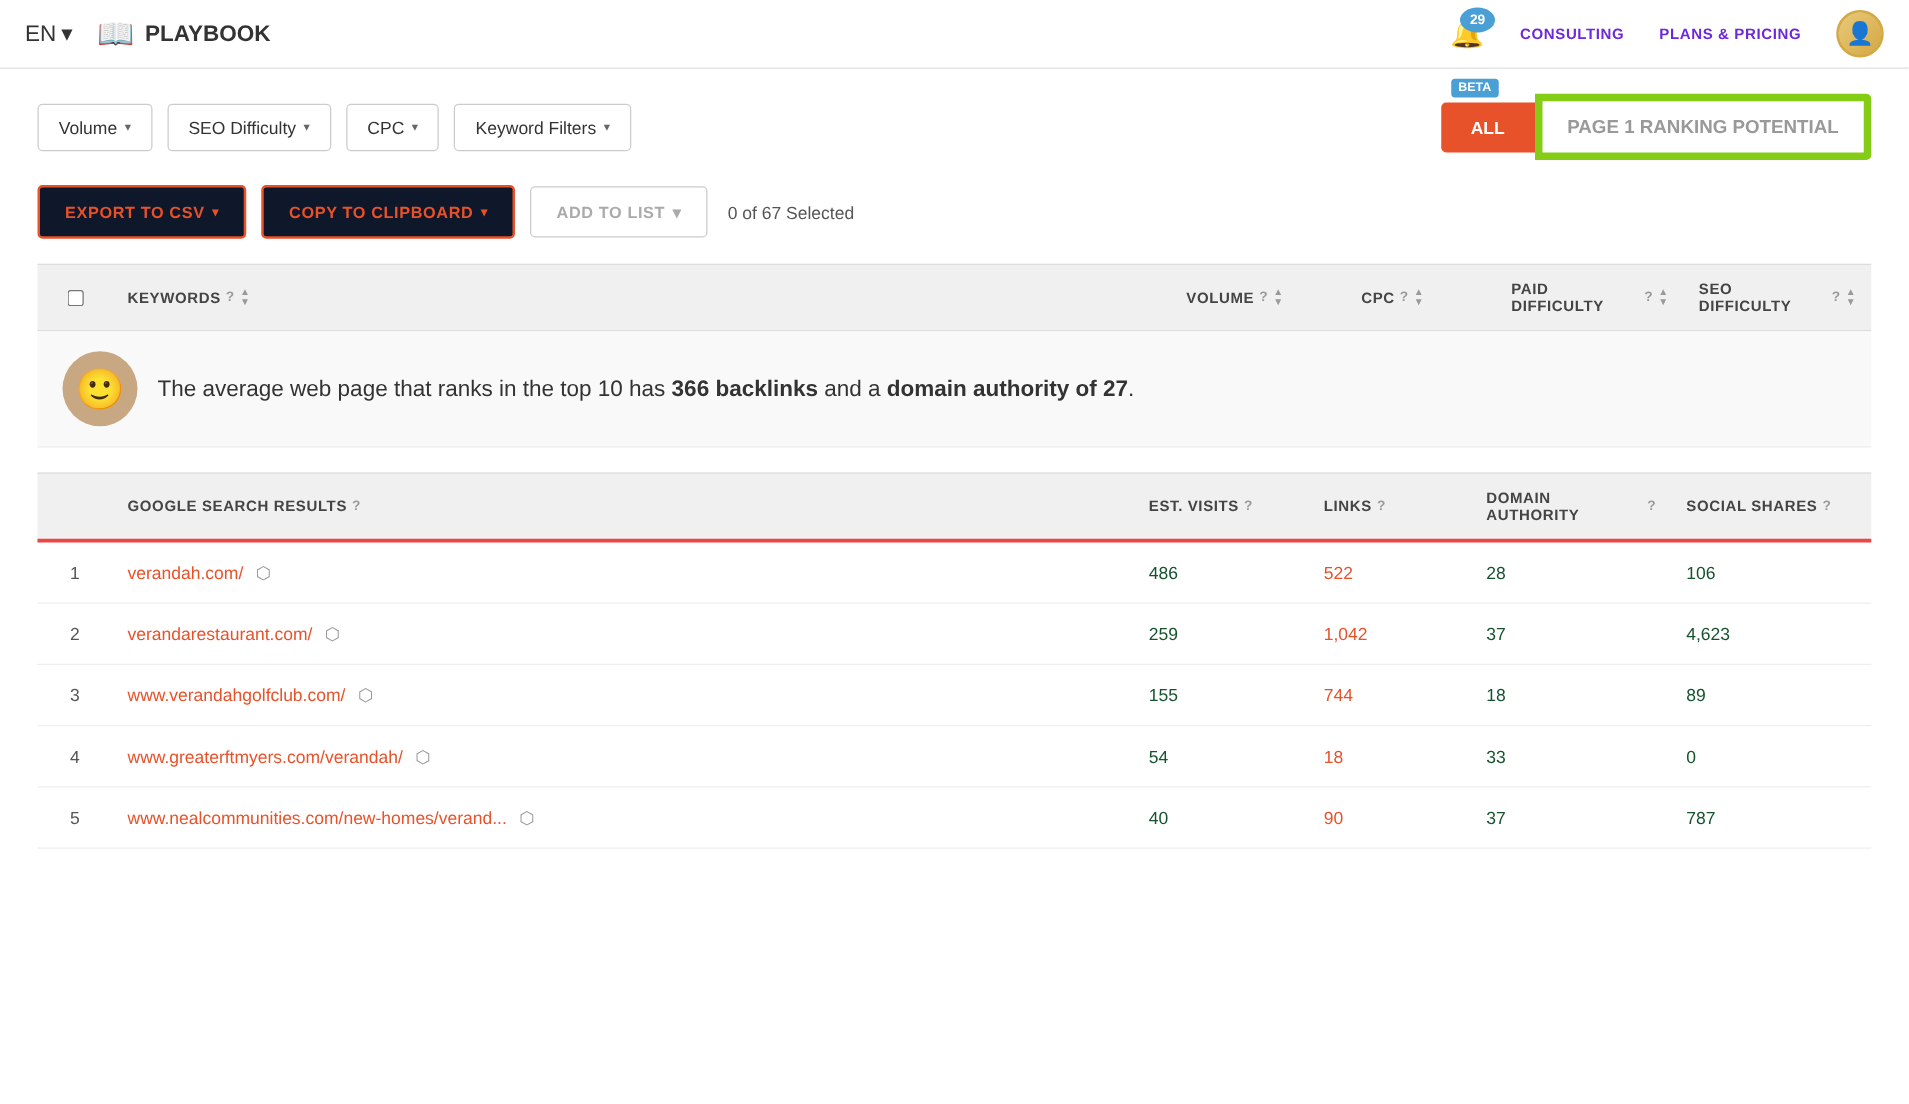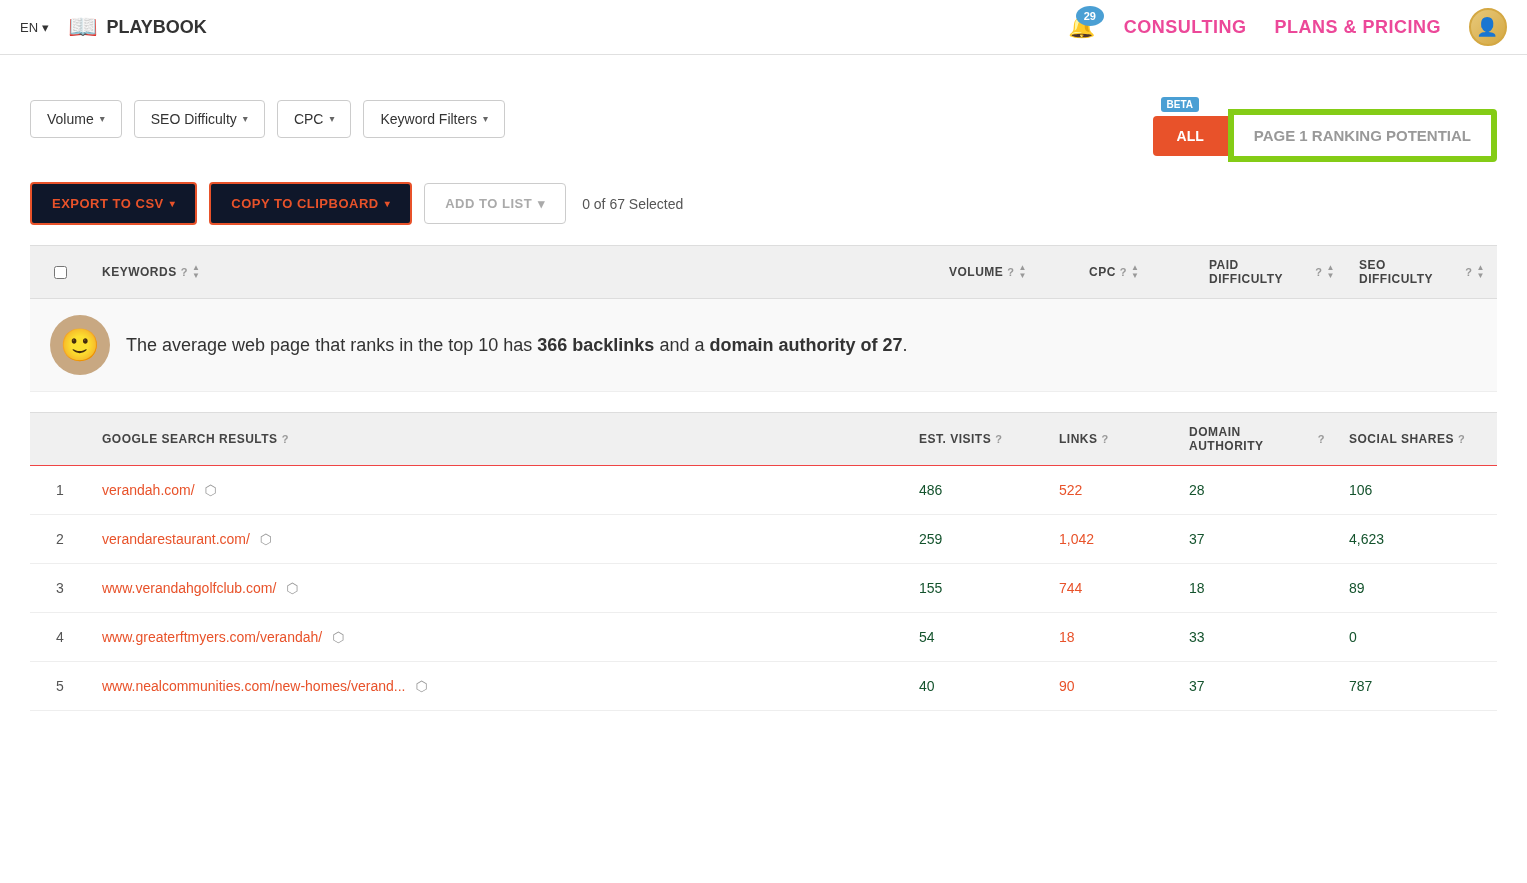--- a/index.html
+++ b/index.html
@@ -8,37 +8,37 @@
     
     .top-nav {
       display: flex;
       align-items: center;
       padding: 0 20px;
       height: 55px;
       border-bottom: 1px solid #e0e0e0;
       background: #fff;
     }
     .nav-lang {
-      display: flex; align-items: center; gap: 4px; cursor: pointer; font-size: 13px; color: #333; margin-right: 20px;
+      display: flex; align-items: center; gap: 4px; cursor: pointer; font-size: 18px; color: #333; margin-right: 20px;
     }
     .nav-logo {
       display: flex; align-items: center; gap: 8px; font-weight: bold; font-size: 18px; color: #333; margin-right: auto;
     }
     .nav-book {
       display: inline-block; font-size: 24px; color: #5a8fa5;
     }
     .nav-right { display: flex; align-items: center; gap: 28px; }
     .nav-bell { position: relative; cursor: pointer; font-size: 22px; color: #555; }
     .nav-badge {
       position: absolute; top: -8px; right: -8px;
       background: #4a9fd4; color: #fff; border-radius: 50%;
       width: 28px; height: 20px; font-size: 11px;
       display: flex; align-items: center; justify-content: center; font-weight: bold;
     }
-    .nav-link { font-size: 18px; font-weight: bold; color: #ec4899; cursor: pointer; letter-spacing: 0.5px; }
+    .nav-link { font-size: 12px; font-weight: bold; color: #6d28d9; cursor: pointer; letter-spacing: 0.5px; }
     .nav-avatar {
       width: 38px; height: 38px; border-radius: 50%;
       background: linear-gradient(135deg, #e8c97a, #d4a843);
       border: 2px solid #d4a843; cursor: pointer;
       display: flex; align-items: center; justify-content: center;
       font-size: 18px; color: #fff;
     }
 
     
     .main-content { padding: 20px 30px; }
@@ -47,21 +47,21 @@
     .filter-row {
       display: flex; align-items: center; gap: 12px; margin-bottom: 20px;
     }
     .filter-btn {
       display: flex; align-items: center; gap: 6px;
       padding: 10px 16px;
       border: 1px solid #ccc; background: #fff;
       border-radius: 4px; cursor: pointer; font-size: 14px; color: #333;
     }
     .filter-btn .chevron { font-size: 10px; color: #666; }
-    .filter-right { margin-left: auto; display: flex; align-items: center; gap: 0; position: relative; margin-top: 34px; }
+    .filter-right { margin-left: auto; display: flex; align-items: center; gap: 0; position: relative; }
     .beta-badge {
       position: absolute; top: -12px; left: 8px;
       background: #4a9fd4; color: #fff; font-size: 10px; font-weight: bold;
       padding: 2px 6px; border-radius: 3px; z-index: 1;
     }
     .btn-all {
       background: #e8522a; color: #ffffff; font-weight: bold;
       padding: 12px 24px; border: none; cursor: pointer; font-size: 14px;
       border-radius: 4px 0 0 4px;
     }
@@ -120,21 +120,21 @@
     }
     .info-text { font-size: 18px; color: #333; line-height: 1.6; }
     .info-text strong { font-weight: bold; }
 
     
     .results-section { margin-top: 20px; }
     .results-header {
       display: grid;
       grid-template-columns: 60px 1fr 140px 130px 160px 160px;
       background: #f0f0f0; padding: 12px 0;
-      border-top: 1px solid #ddd; border-bottom: 1px solid #ef4444;
+      border-top: 1px solid #ddd; border-bottom: 3px solid #ef4444;
     }
     .results-row {
       display: grid;
       grid-template-columns: 60px 1fr 140px 130px 160px 160px;
       padding: 16px 0; border-bottom: 1px solid #eee;
       align-items: center;
     }
     .cell { padding: 0 12px; font-size: 14px; }
     .cell-num { color: #555; text-align: center; }
     .cell-link { color: #e8522a; text-decoration: none; cursor: pointer; }

